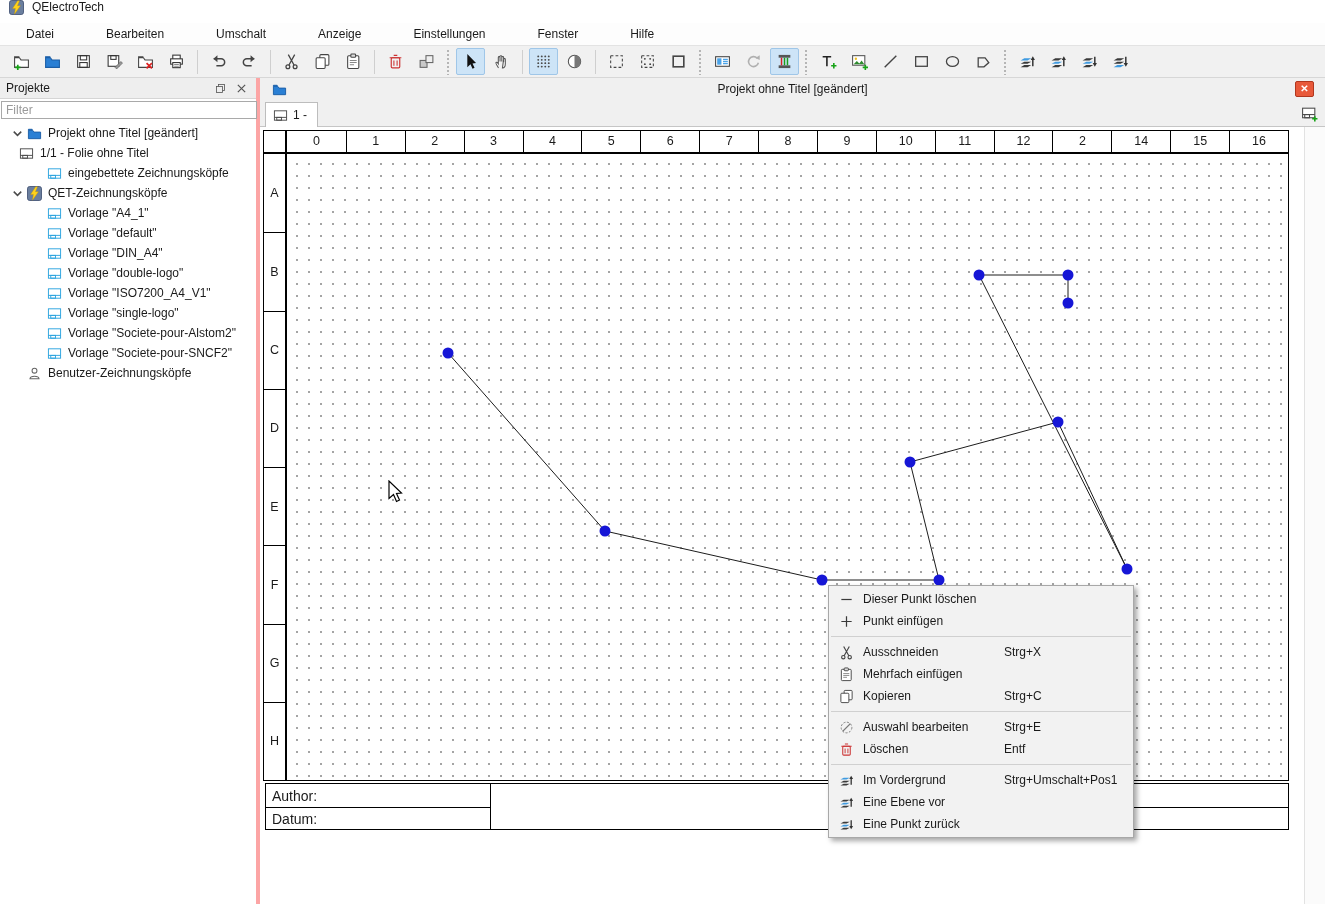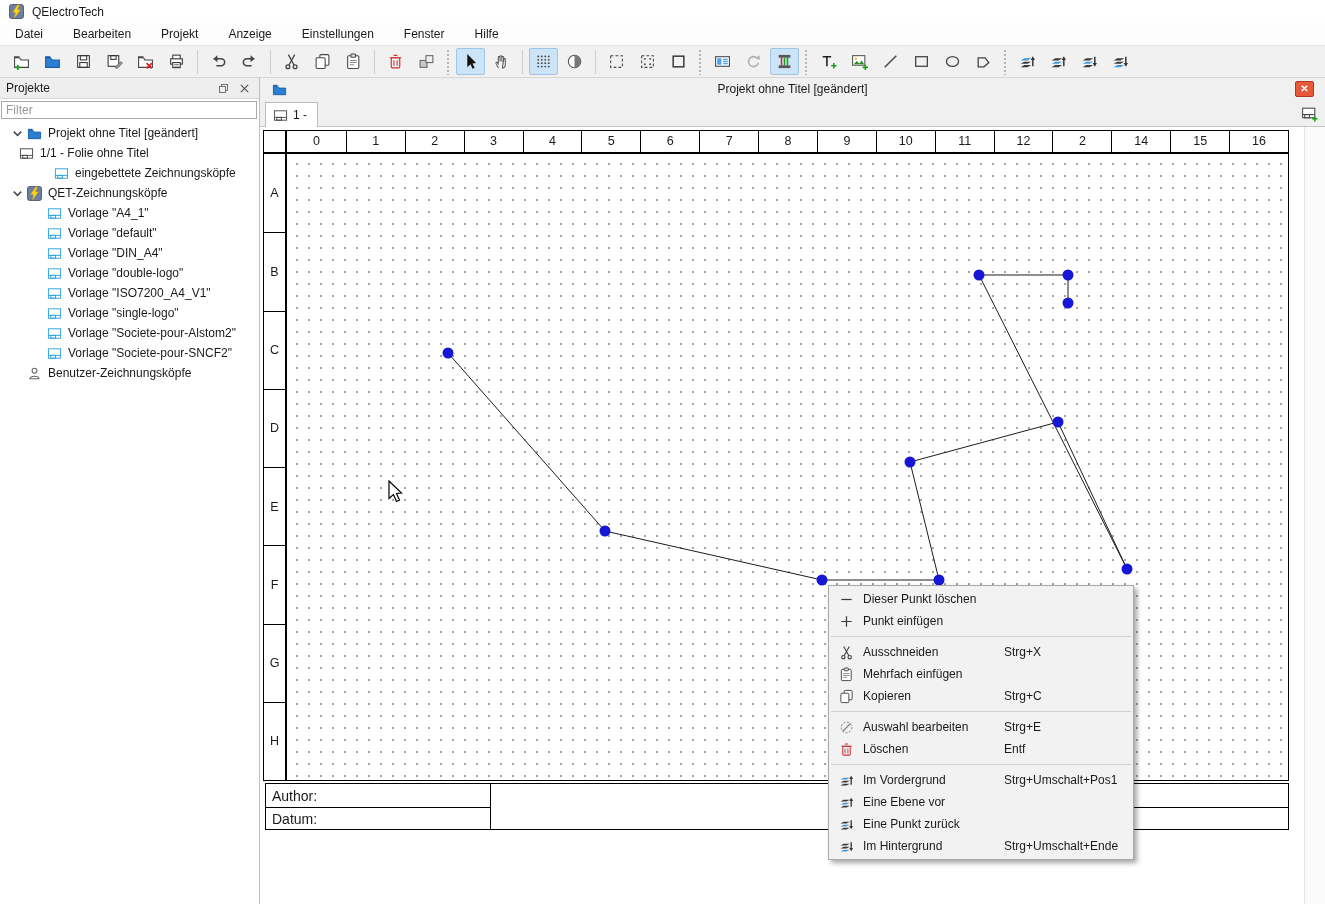--- a/index.html
+++ b/index.html
@@ -1,41 +1,41 @@
 <!DOCTYPE html>
 <html><head>
 <meta charset="utf-8">
 <style>
   * { margin:0; padding:0; box-sizing:border-box; }
   html,body { background:#fff; }
   body { font-family:"Liberation Sans", sans-serif; font-size:12px; color:#1a1a1a; }
   .app { position:relative; width:1325px; height:904px; background:#fff; overflow:hidden; }
 
   
-  .titlebar { position:absolute; left:0; top:0; width:100%; height:23px; background:#fff; display:flex; align-items:center; gap:8px; padding-left:9px; }
+  .titlebar { position:absolute; left:0; top:0; width:100%; height:23px; background:#fff; display:flex; align-items:flex-start; gap:8px; padding-left:9px; }
   .titlebar .svgi { width:15px; height:15px; }
 
   
   .menubar { position:absolute; left:0; top:23px; width:100%; height:22px; background:#fdfdfd; display:flex; align-items:center; }
-  .menu-item { padding:3px 15px; cursor:default; }
+  .menu-item { padding:3px 26px; cursor:default; }
 
   
   .toolbar { position:absolute; left:0; top:45px; width:100%; height:33px; background:#f1f1f1; border-top:1px solid #e3e3e3; border-bottom:1px solid #d7d7d7; display:flex; align-items:center; padding-left:6px; }
   .tb-btn { width:29px; height:27px; display:flex; align-items:center; justify-content:center; border:1px solid transparent; border-radius:2px; background:transparent; margin:0 1px; }
   .tb-btn .svgi { width:17px; height:17px; }
   .tb-btn.checked { background:#cde4f7; border-color:#9fc6e8; }
   .tb-btn.disabled { opacity:.9; }
   .tb-sep { width:1px; height:24px; background:#cfcfcf; margin:0 5px; }
   .tb-handle { width:5px; height:26px; margin:0 4px; background-image:radial-gradient(circle, #b5b5b5 0.8px, transparent 1px); background-size:4px 4px; }
 
   
   .main { position:absolute; left:0; top:78px; width:1325px; height:826px; display:flex; }
 
   
-  .dock { width:260px; height:100%; background:#fff; border-right:1px solid #fca5a5; flex:none; }
+  .dock { width:260px; height:100%; background:#fff; border-right:4px solid #fca5a5; flex:none; }
   .dock-head { height:21px; background:#eeeeee; border-bottom:1px solid #d5d5d5; display:flex; align-items:center; padding:0 4px 0 6px; }
   .dock-head .t { flex:1; }
   .dock-btn { width:21px; height:17px; display:flex; align-items:center; justify-content:center; }
   .dock-btn .svgi { width:13px; height:13px; }
   .filter { width:256px; height:18px; margin:2px 1px; border:1px solid #a9a9a9; font:inherit; color:#c2410c; padding:0 4px; }
   .filter::placeholder { color:#9a9a9a; }
   .tree { padding-top:2px; }
   .tree-row { height:20px; display:flex; align-items:center; white-space:nowrap; }
   .chev-slot { width:18px; height:16px; display:flex; align-items:center; justify-content:center; flex:none; }
   .tree-row .nico { width:17px; height:16px; margin-right:5px; display:flex; align-items:center; justify-content:center; flex:none; }
@@ -100,21 +100,21 @@
           <rect x="0.5" y="0.5" width="15" height="15" rx="2.5" fill="#6b7f9e" stroke="#49597a"></rect>
           <polygon points="9.2,0.8 3.8,9 6.8,9 5.8,15.2 12.2,6 9,6 11.2,0.8" fill="#ffd21a" stroke="#c79a00" stroke-width="0.4"></polygon>
         </svg>
       </span>
     <span>QElectroTech</span>
   </div>
 
   <div class="menubar" id="menubar">
       <span class="menu-item">Datei</span>
       <span class="menu-item">Bearbeiten</span>
-      <span class="menu-item">Projekt</span>
+      <span class="menu-item">Umschalt</span>
       <span class="menu-item">Anzeige</span>
       <span class="menu-item">Einstellungen</span>
       <span class="menu-item">Fenster</span>
       <span class="menu-item">Hilfe</span>
     </div>
 
   <div class="toolbar" id="toolbar">
       <div class="tb-btn">
         <svg class="svgi" viewBox="0 0 16 16">
           <path d="M1.5 4.5h4.5l1.5 2h7v7h-13z M1.5 4.5v-1h4v1" fill="#fff" stroke="#444"></path>
@@ -380,21 +380,21 @@
             <span class="chev-slot"></span>
             <span class="nico">
               <svg class="svgi" viewBox="0 0 16 16">
                 <rect x="1.5" y="3" width="13" height="10" fill="#fff" stroke="#4a4a4a"></rect>
                 <path d="M1.5 10h13" stroke="#4a4a4a"></path>
                 <rect x="4" y="10" width="5" height="3" fill="none" stroke="#4a4a4a"></rect>
               </svg>
             </span>
             <span>1/1 - Folie ohne Titel</span>
           </div>
-          <div class="tree-row" style="padding-left: 35px;">
+          <div class="tree-row" style="padding-left: 28px;">
             <span class="chev-slot"></span>
             <span class="nico">
               <svg class="svgi" viewBox="0 0 16 16">
                 <rect x="1.5" y="3" width="13" height="10" fill="#fff" stroke="#2aa3df"></rect>
                 <path d="M1.5 10h13" stroke="#2aa3df"></path>
                 <rect x="4" y="10" width="5" height="3" fill="none" stroke="#2aa3df"></rect>
               </svg>
             </span>
             <span>eingebettete Zeichnungsköpfe</span>
           </div>
@@ -726,30 +726,17 @@
                   <path d="M1.5 7l3.5-2h6.5l-3.5 2z" fill="#3a3a3a"></path>
                   <path d="M1.5 10.2l3.5-2h6.5l-3.5 2z" fill="#3e9ae0"></path>
                   <path d="M1.5 13.4l3.5-2h6.5l-3.5 2z" fill="#3a3a3a"></path>
                   <path d="M13 3.5V11" stroke="#333" stroke-width="1.4"></path>
                   <polygon points="11,9.5 13,13 15,9.5" fill="#333"></polygon>
                 </svg>
               </span>
               <span class="cm-label">Eine Punkt zurück</span>
               <span class="cm-short"></span>
             </div>
-            <div class="cm-item">
-              <span class="cm-ico">
-                <svg class="svgi" viewBox="0 0 16 16">
-                  <path d="M1.5 7l3.5-2h6.5l-3.5 2z" fill="#3a3a3a"></path>
-                  <path d="M1.5 10.2l3.5-2h6.5l-3.5 2z" fill="#3a3a3a"></path>
-                  <path d="M1.5 13.4l3.5-2h6.5l-3.5 2z" fill="#3e9ae0"></path>
-                  <path d="M13 3.5V11" stroke="#333" stroke-width="1.4"></path>
-                  <polygon points="11,9.5 13,13 15,9.5" fill="#333"></polygon>
-                </svg>
-              </span>
-              <span class="cm-label">Im Hintergrund</span>
-              <span class="cm-short">Strg+Umschalt+Ende</span>
-            </div>
           </div>
       </div>
     </div>
   </div>
 </div>
 
 </body></html>

